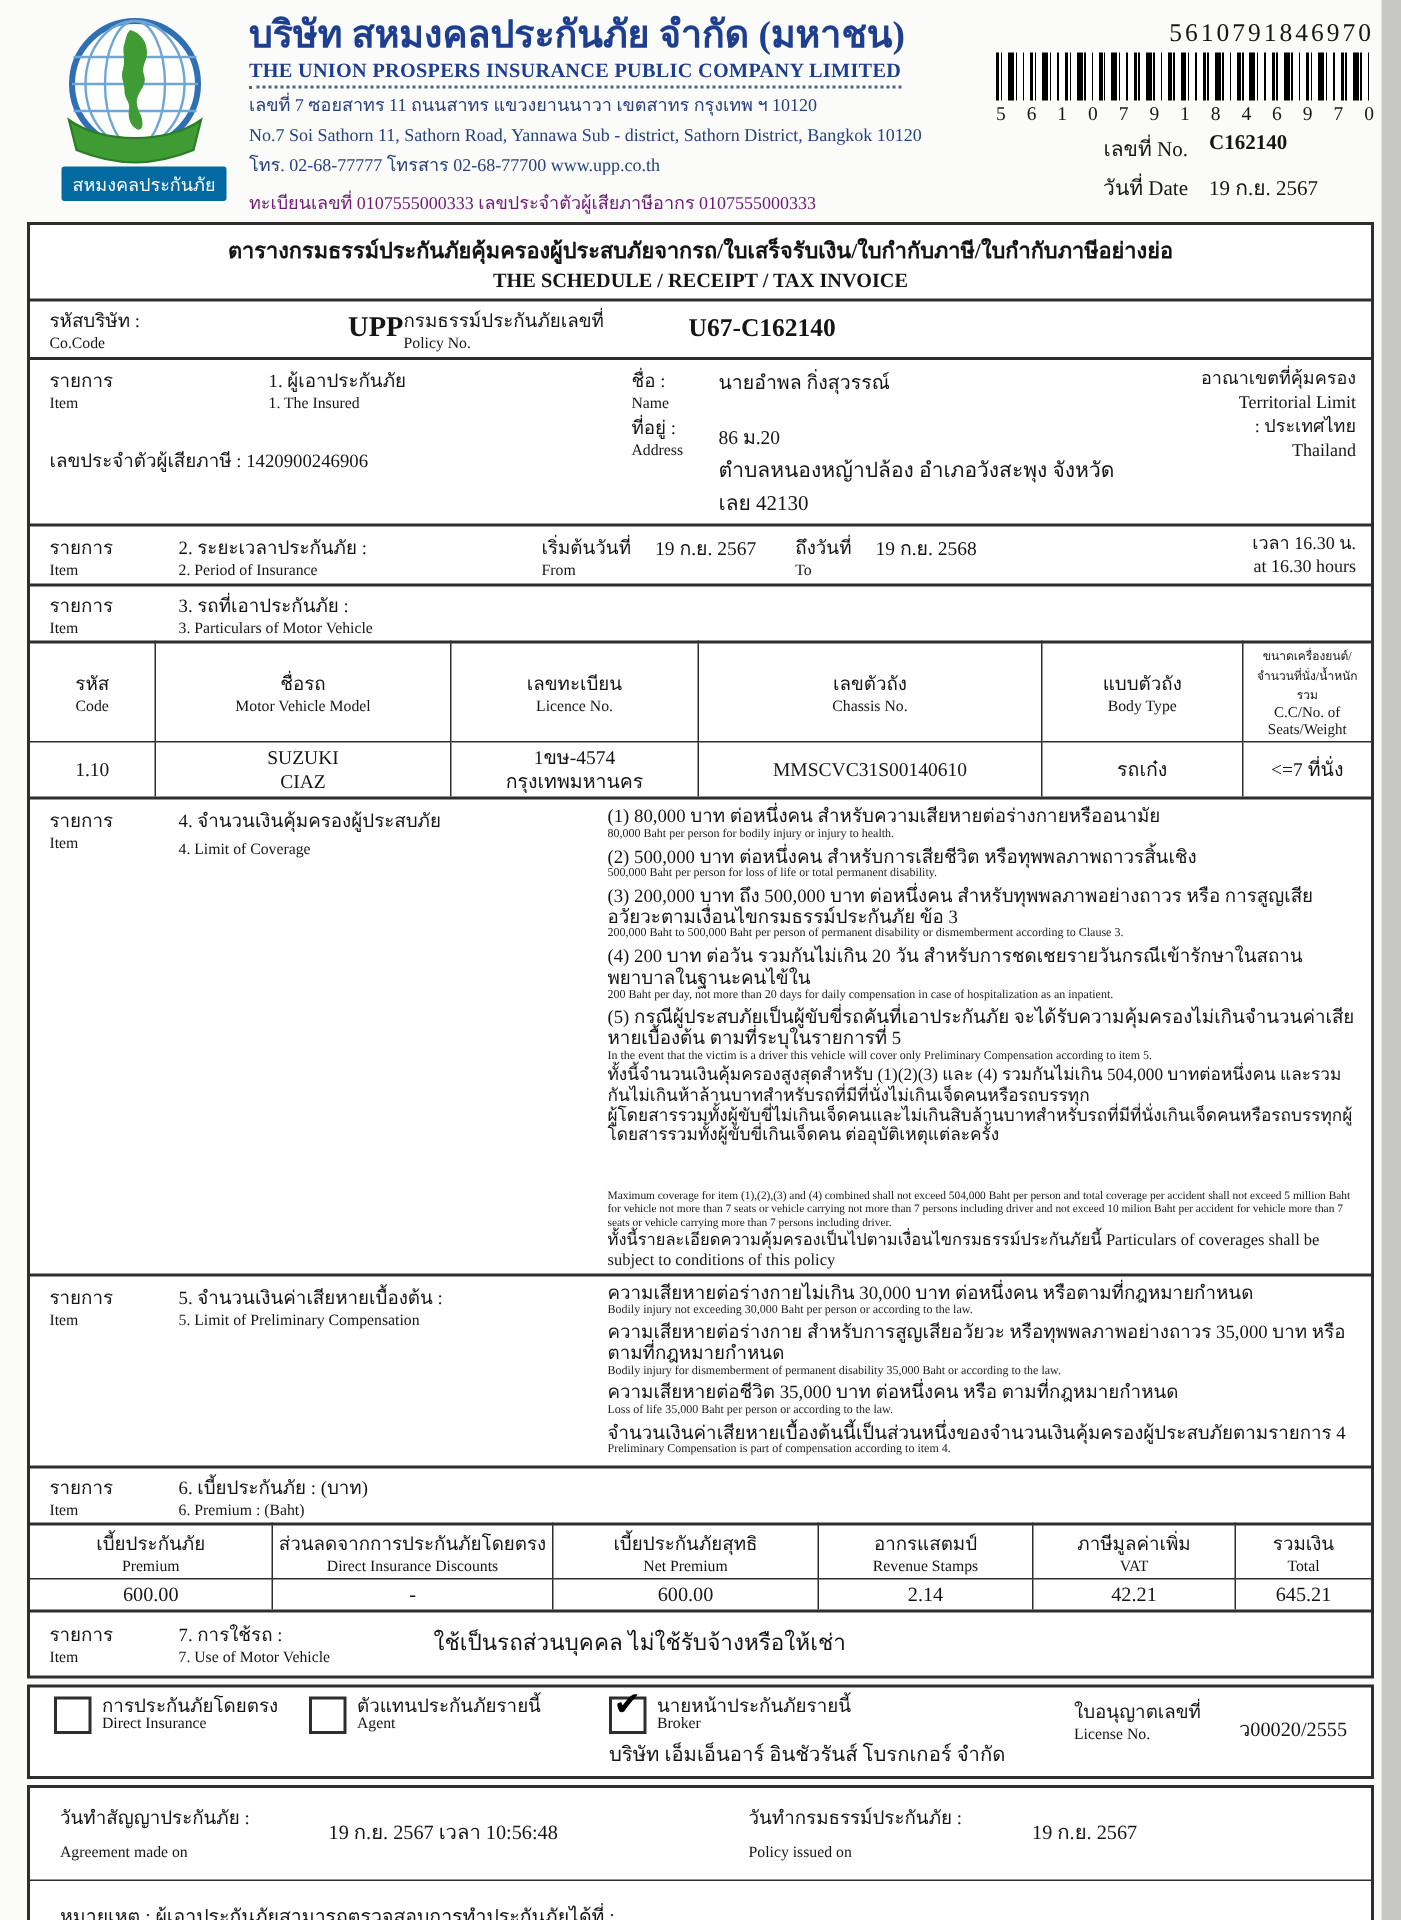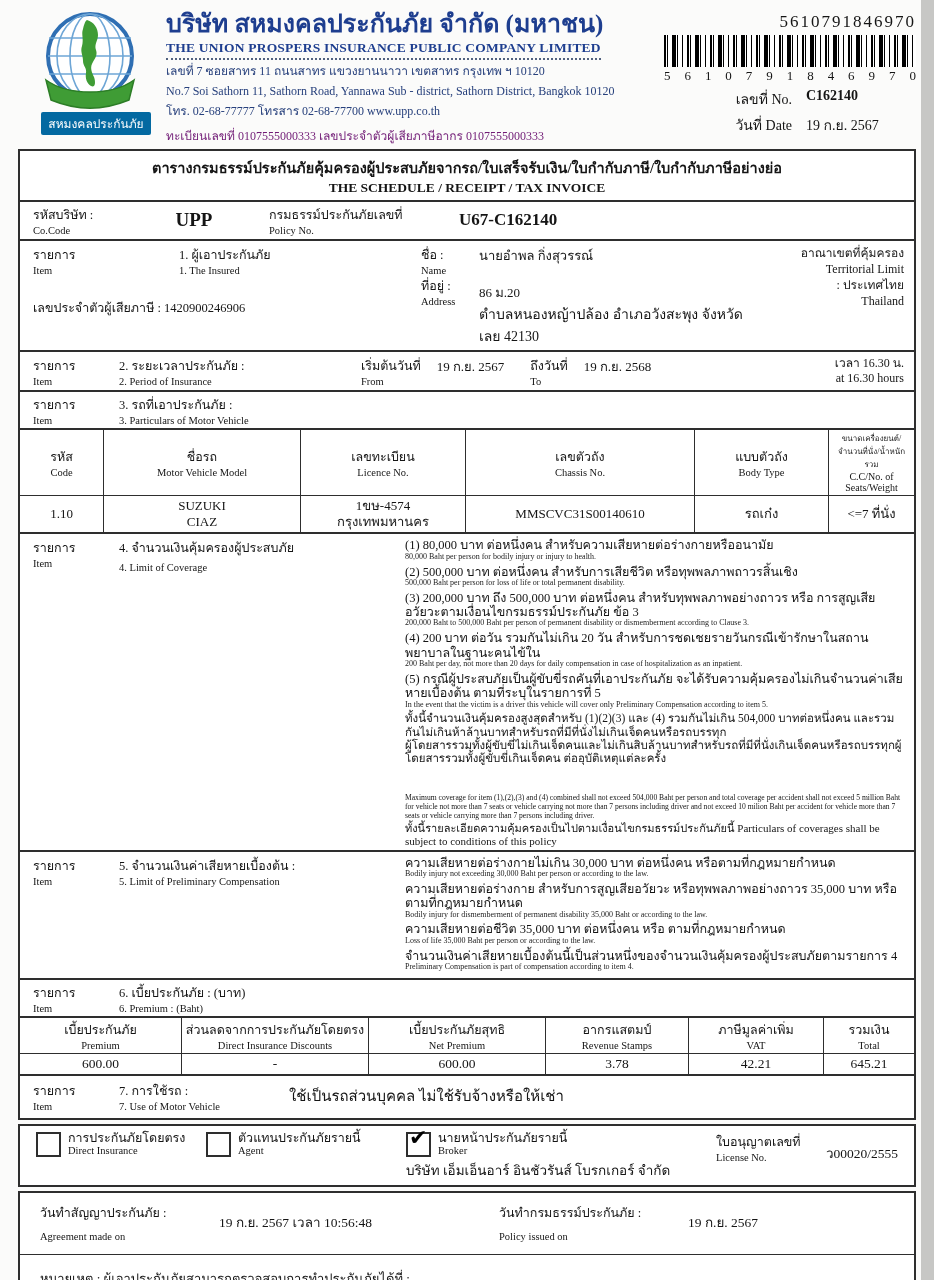--- a/index.html
+++ b/index.html
@@ -39,21 +39,21 @@
   .title-blk{text-align:center;padding:5px 15px 4px;}
   .title-th{font-size:14.5px;font-weight:bold;}
   .title-en{font-size:13.5px;font-weight:bold;margin-top:1px;}
 
   .lbl-th{font-size:12.5px;}
   .lbl-en{font-size:10.5px;}
   .ci{width:86px;flex:0 0 86px;padding-left:13px;}
   .cl{width:242px;flex:0 0 242px;}
 
   .cocode{align-items:center;padding:3px 0;}
-  .cocode .code-v{font-size:19px;font-weight:bold;width:150px;text-align:center;}
+  .cocode .code-v{font-size:19px;font-weight:bold;width:150px;text-align:right;}
   .cocode .pol-l{width:150px;}
   .cocode .pol-v{font-size:17px;font-weight:bold;padding-left:40px;}
 
   .s1-mid{flex:1;display:flex;}
   .s1-ml{width:58px;flex:0 0 58px;}
   .s1-val{font-size:13px;}
   .terr{width:150px;flex:0 0 150px;text-align:right;padding-right:10px;font-size:12px;line-height:1.35;}
 
   .s2 .fv{font-size:13px;padding:0 26px 0 16px;}
   .s2r{flex:1;text-align:right;padding-right:10px;font-size:12px;line-height:1.3;}
@@ -386,21 +386,21 @@
             </th>
         <th>
               <div class="lbl-th">รวมเงิน</div>
               <div class="lbl-en">Total</div>
             </th>
       </tr>
       <tr class="prem-vals">
         <td>600.00</td>
         <td>-</td>
         <td>600.00</td>
-        <td>3.78</td>
+        <td>2.14</td>
         <td>42.21</td>
         <td>645.21</td>
       </tr>
     </tbody>
       </table>
 
     <div class="row sep" style="padding:5px 0 6px;align-items:center;">
       <div class="ci">
         <div class="lbl-th">รายการ</div>
         <div class="lbl-en">Item</div>

